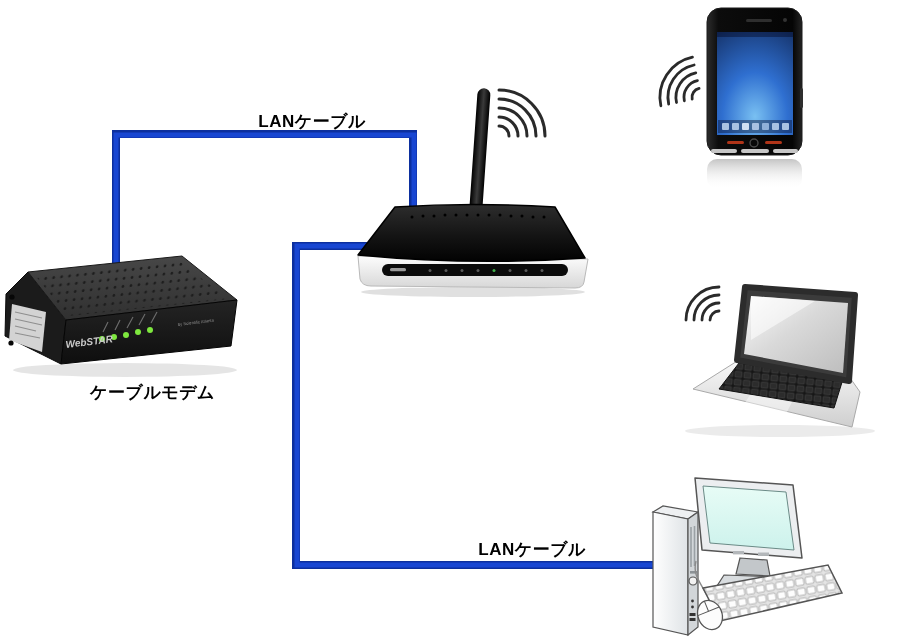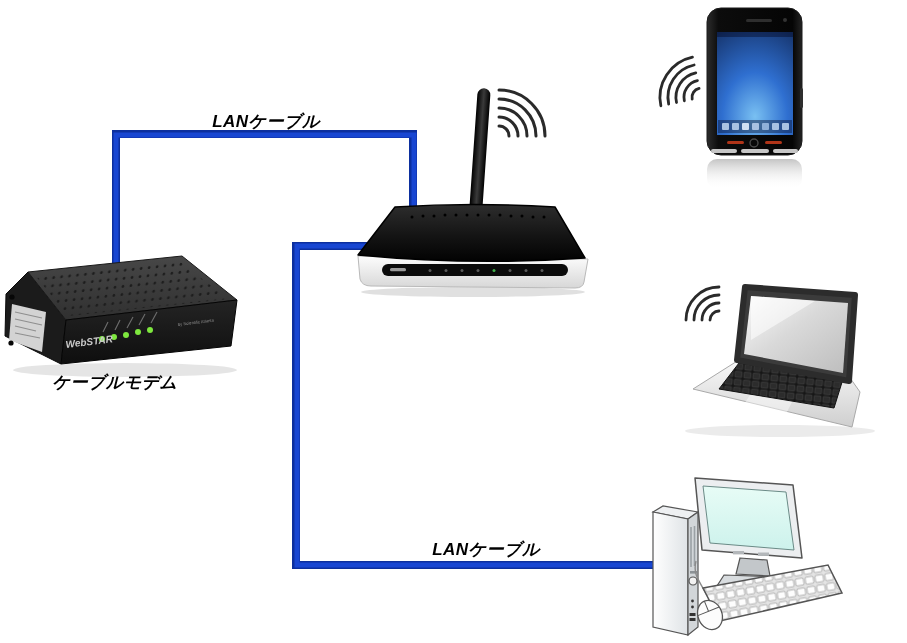--- a/index.html
+++ b/index.html
@@ -1,21 +1,21 @@
 <!DOCTYPE html>
 <html><head>
 <meta charset="utf-8">
 <style>
   html,body{margin:0;padding:0;background:#fff;}
   #stage{position:relative;width:907px;height:643px;background:#fff;overflow:hidden;
          font-family:"Liberation Sans","DejaVu Sans",sans-serif;}
   .layer{position:absolute;left:0;top:0;}
   .dev{position:absolute;z-index:2;}
   .lbl{position:absolute;z-index:3;font-size:17px;font-weight:600;color:#000;
-       text-align:center;width:200px;letter-spacing:.5px;white-space:nowrap;font-style:italic;}
+       text-align:right;width:200px;letter-spacing:.5px;white-space:nowrap;}
   svg{display:block;}
 </style>
 </head>
 <body>
 
 <div id="stage">
 
   <svg class="layer" width="907" height="643" style="z-index:1">
     <g>
       <polyline points="116,272 116,134 413,134 413,216" fill="none" stroke="#0c2f9e" stroke-width="8"></polyline>
@@ -277,15 +277,15 @@
     <polygon points="73,133 198,110 212,138 90,166" fill="url(#dkeys)" stroke="#555" stroke-width="1.5"></polygon>
 
     <g transform="rotate(-22 80 160)">
       <ellipse cx="80" cy="160" rx="12" ry="15" fill="#fcfcfc" stroke="#555" stroke-width="1.3"></ellipse>
       <line x1="68.5" y1="156" x2="91.5" y2="156" stroke="#555" stroke-width="1"></line>
       <line x1="80" y1="145" x2="80" y2="156" stroke="#555" stroke-width="1"></line>
     </g>
   </svg>
 
   <div class="lbl" style="left:166px;top:110px">LANケーブル</div>
-  <div class="lbl" style="left:15px;top:371px">ケーブルモデム</div>
+  <div class="lbl" style="left:15px;top:381px">ケーブルモデム</div>
   <div class="lbl" style="left:386px;top:538px">LANケーブル</div>
 </div>
 
 </body></html>

